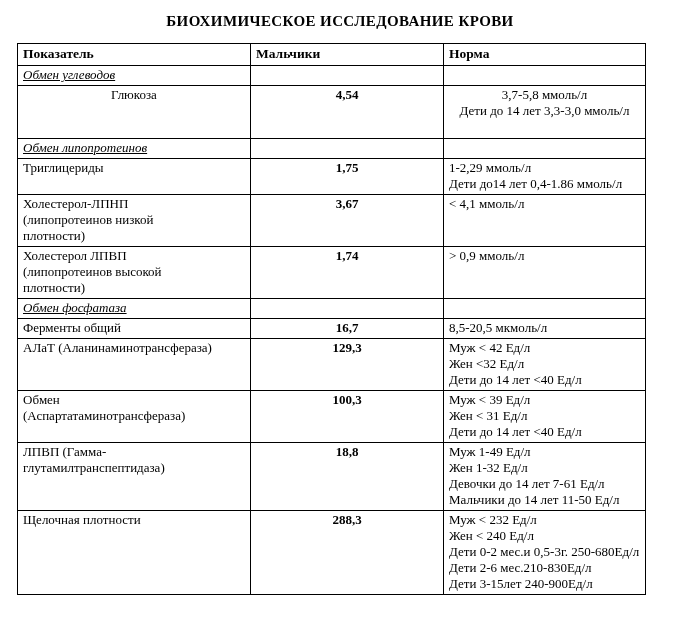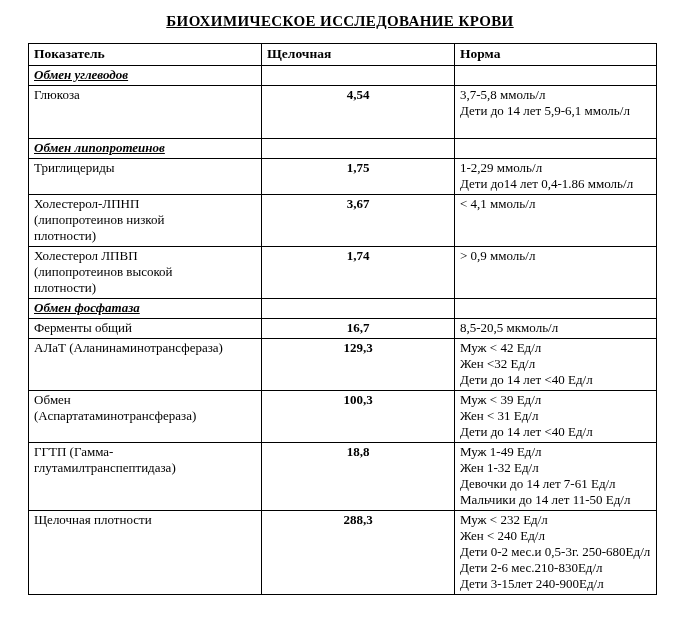--- a/index.html
+++ b/index.html
@@ -11,83 +11,82 @@
     font-family: "Liberation Serif", "DejaVu Serif", serif;
     color: #000;
   }
   .page { position: relative; width: 680px; height: 638px; }
   .doc-title {
     font-size: 15px;
     font-weight: bold;
     text-align: center;
     letter-spacing: 0.4px;
     margin: 13px 0 13px 0;
-    text-decoration: underline;
   }
   table.report {
     border-collapse: collapse;
     table-layout: fixed;
-    margin-left: 28px;
+    margin-left: 17px;
     width: 628px;
     font-size: 13px;
   }
   col.c1 { width: 233px; }
   col.c2 { width: 193px; }
   col.c3 { width: 202px; }
   th, td {
     border: 1px solid #000;
     padding: 1px 5px 2px 5px;
     vertical-align: top;
     line-height: 16px;
     text-align: left;
     font-weight: normal;
   }
   th { font-weight: bold; font-size: 13.5px; padding-top: 2px; padding-bottom: 3px; }
   .section-label {
-    font-weight: bold;
+    font-weight: normal;
     font-style: italic;
     text-decoration: underline;
   }
   .indicator-cell, .norm-cell { white-space: pre-line; }
   .value-cell { text-align: center; font-weight: bold; }
   
-  tr[data-row-index="1"] td { padding-bottom: 19px; }
+  tr[data-row-index="1"] td { padding-bottom: 19px; text-align: center; }
 </style>
 </head>
 <body>
 
 <div class="page">
 
   <div class="doc-title">БИОХИМИЧЕСКОЕ ИССЛЕДОВАНИЕ КРОВИ</div>
 
   <table class="report">
     <colgroup>
       <col class="c1">
         <col class="c2">
         <col class="c3">
     </colgroup>
     <thead>
       <tr>
         <th>Показатель</th>
-        <th>Щелочная</th>
+        <th>Мальчики</th>
         <th>Норма</th>
       </tr>
     </thead>
     <tbody>
 
     <tr data-row-index="0">
           <td><span class="section-label">Обмен углеводов</span></td>
           <td></td>
           <td></td>
         </tr>
         <tr data-row-index="1">
           <td class="indicator-cell">Глюкоза</td>
           <td class="value-cell">4,54</td>
           <td class="norm-cell">3,7-5,8 ммоль/л
-Дети до 14 лет 5,9-6,1 ммоль/л</td>
+Дети до 14 лет 3,3-3,0 ммоль/л</td>
         </tr>
         <tr data-row-index="2">
           <td><span class="section-label">Обмен липопротеинов</span></td>
           <td></td>
           <td></td>
         </tr>
         <tr data-row-index="3">
           <td class="indicator-cell">Триглицериды</td>
           <td class="value-cell">1,75</td>
           <td class="norm-cell">1-2,29 ммоль/л
@@ -126,21 +125,21 @@
         </tr>
         <tr data-row-index="10">
           <td class="indicator-cell">Обмен
 (Аспартатаминотрансфераза)</td>
           <td class="value-cell">100,3</td>
           <td class="norm-cell">Муж &lt; 39 Ед/л
 Жен  &lt; 31 Ед/л
 Дети до 14 лет &lt;40 Ед/л</td>
         </tr>
         <tr data-row-index="11">
-          <td class="indicator-cell">ГГТП (Гамма-
+          <td class="indicator-cell">ЛПВП (Гамма-
 глутамилтранспептидаза)</td>
           <td class="value-cell">18,8</td>
           <td class="norm-cell">Муж  1-49 Ед/л
 Жен  1-32 Ед/л
 Девочки до 14 лет 7-61 Ед/л
 Мальчики до 14 лет 11-50 Ед/л</td>
         </tr>
         <tr data-row-index="12">
           <td class="indicator-cell">Щелочная плотности</td>
           <td class="value-cell">288,3</td>

